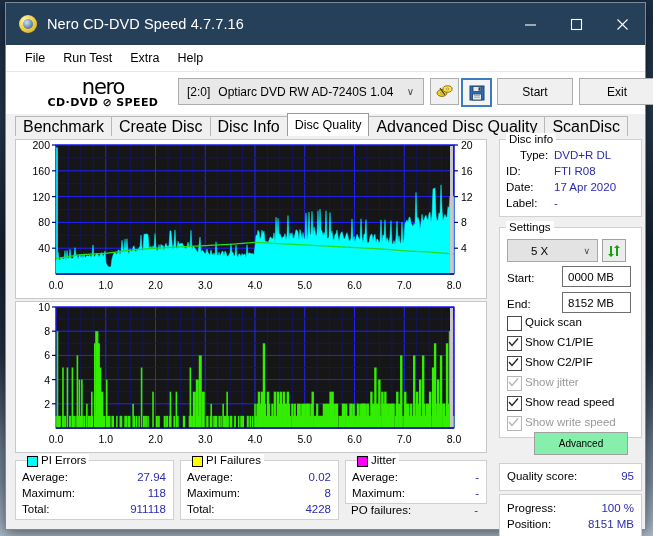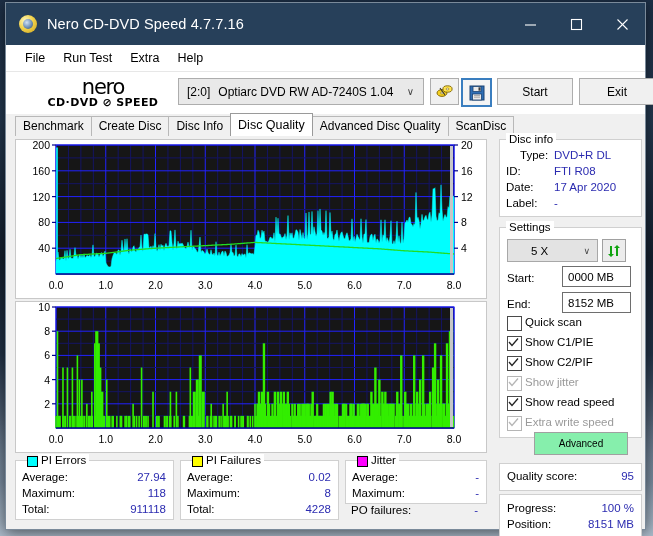--- a/index.html
+++ b/index.html
@@ -60,21 +60,21 @@
   .tbicon{position:absolute;top:6px;width:27px;height:25px;border:1px solid #adadad;background:#f0f0f0;
     display:flex;align-items:center;justify-content:center;}
   #tb-eject{left:424px;}
   #tb-save{left:455px;border:2px solid #3a7ebf;background:#f4f4f4;}
   #btn-start{position:absolute;left:491px;top:6px;width:74px;height:25px;border:1px solid #adadad;background:#f0f0f0;
     font-size:12px;display:flex;align-items:center;justify-content:center;color:#000;}
   #btn-exit{position:absolute;left:573px;top:6px;width:74px;height:25px;border:1px solid #adadad;background:#f0f0f0;
     font-size:12px;display:flex;align-items:center;justify-content:center;color:#000;}
   
   #tabstrip{height:22px;flex:0 0 auto;background:#f0f0f0;position:relative;padding-left:9px;display:flex;align-items:flex-end;}
-  .tab{height:19px;line-height:19px;padding:0 7px;font-size:12px;color:#000;border:1px solid #b8b8b8;
+  .tab{height:19px;line-height:19px;padding:0 7px;font-size:16px;color:#000;border:1px solid #b8b8b8;
     border-bottom:none;background:#f0f0f0;margin-right:-1px;}
   .tab.active{height:22px;line-height:22px;background:#fff;border-color:#9a9a9a;position:relative;z-index:3;font-size:12.5px;}
   
   #content{flex:1 1 auto;background:#f0f0f0;position:relative;}
   
   .chartwrap{position:absolute;background:#fff;border:1px solid #c8c8c8;}
   #chart1{left:9px;top:3px;width:470px;height:158px;}
   #chart2{left:9px;top:165px;width:470px;height:150px;}
   
   .gbox{position:absolute;border:1px solid #d0d0d0;background:#fff;}
@@ -774,21 +774,21 @@
             <polyline points="1,5 4,8.5 10,1.5" fill="none" stroke="#222" stroke-width="1.3"></polyline>
           </svg>
       </div>
       <div class="cblabel" style="left:25px;top:168px;">Show read speed</div>
 
       <div class="cb dis" style="left:7px;top:188px;">
         <svg width="11" height="11" viewBox="0 0 11 11">
             <polyline points="1,5 4,8.5 10,1.5" fill="none" stroke="#b5b5b5" stroke-width="1.3"></polyline>
           </svg>
       </div>
-      <div class="cblabel dis" style="left:25px;top:188px;">Extra write speed</div>
+      <div class="cblabel dis" style="left:25px;top:188px;">Show write speed</div>
     </div>
 
     <div id="btn-adv" style="left:528px;top:296px;width:92px;height:21px;">Advanced</div>
 
     <div class="gbox" style="left:493px;top:327px;width:141px;height:26px;">
       <div class="kv" style="left:7px;top:6px;">Quality score:</div>
       <div class="kvv r" style="left:60px;top:6px;width:74px;">95</div>
     </div>
 
     <div class="gbox" style="left:493px;top:358px;width:141px;height:58px;">

